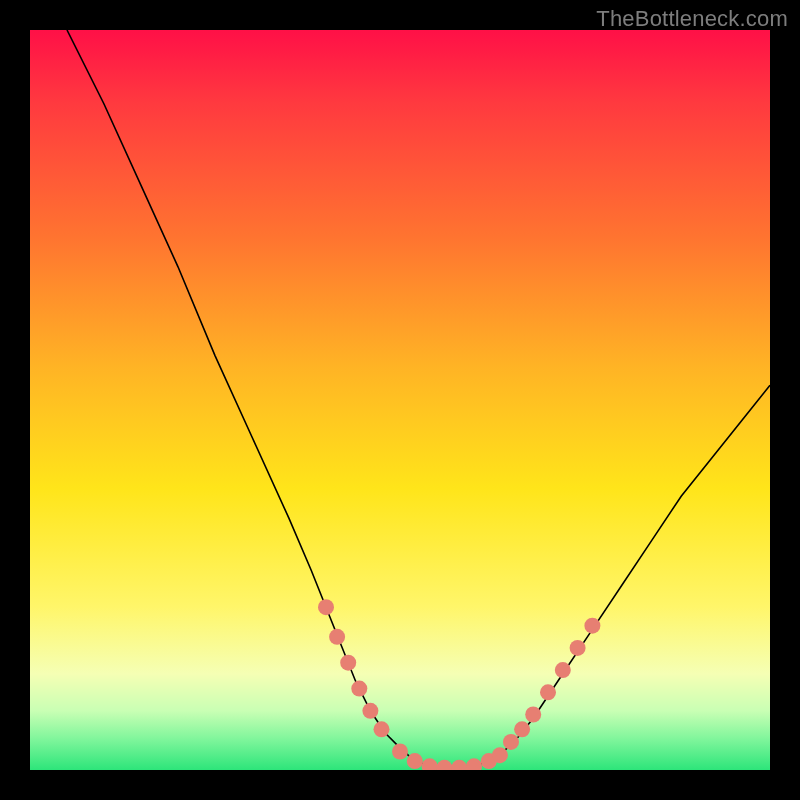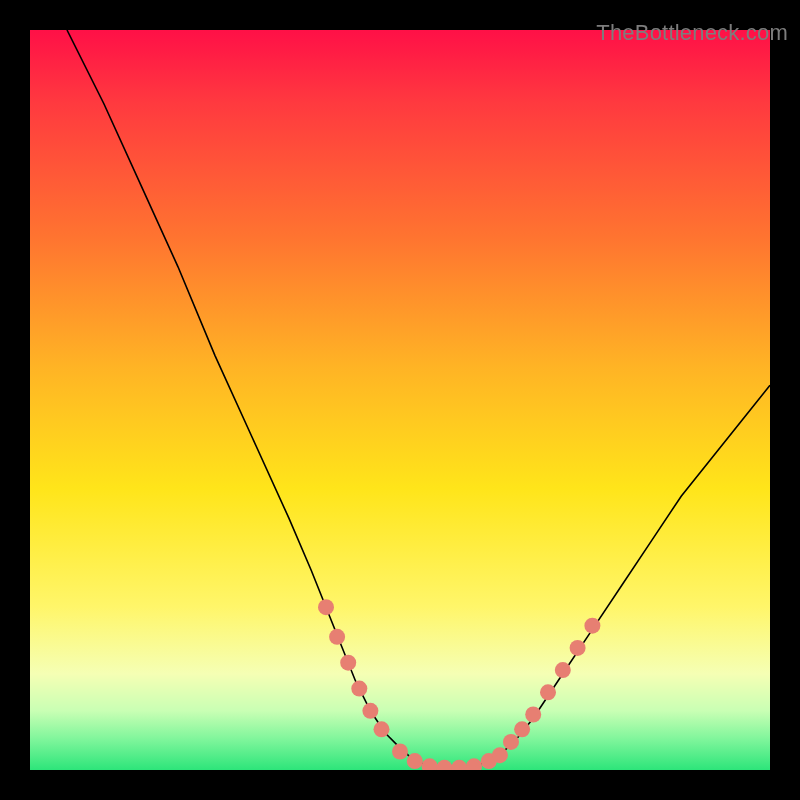--- a/index.html
+++ b/index.html
@@ -35,21 +35,21 @@
       #ffe51a 62%,
       #fff66a 78%,
       #f5ffb4 87%,
       #c9ffb4 92%,
       #7cf59a 96%,
       #2de57a 100%
     );
   }
   .watermark {
     position: absolute;
-    top: 20px;
+    top: 6px;
     right: 12px;
     color: #7d7d7d;
     font-size: 22px;
     font-weight: 500;
     letter-spacing: 0.2px;
     z-index: 5;
     margin-left: 40px;
   }
   svg {
     position: absolute;

